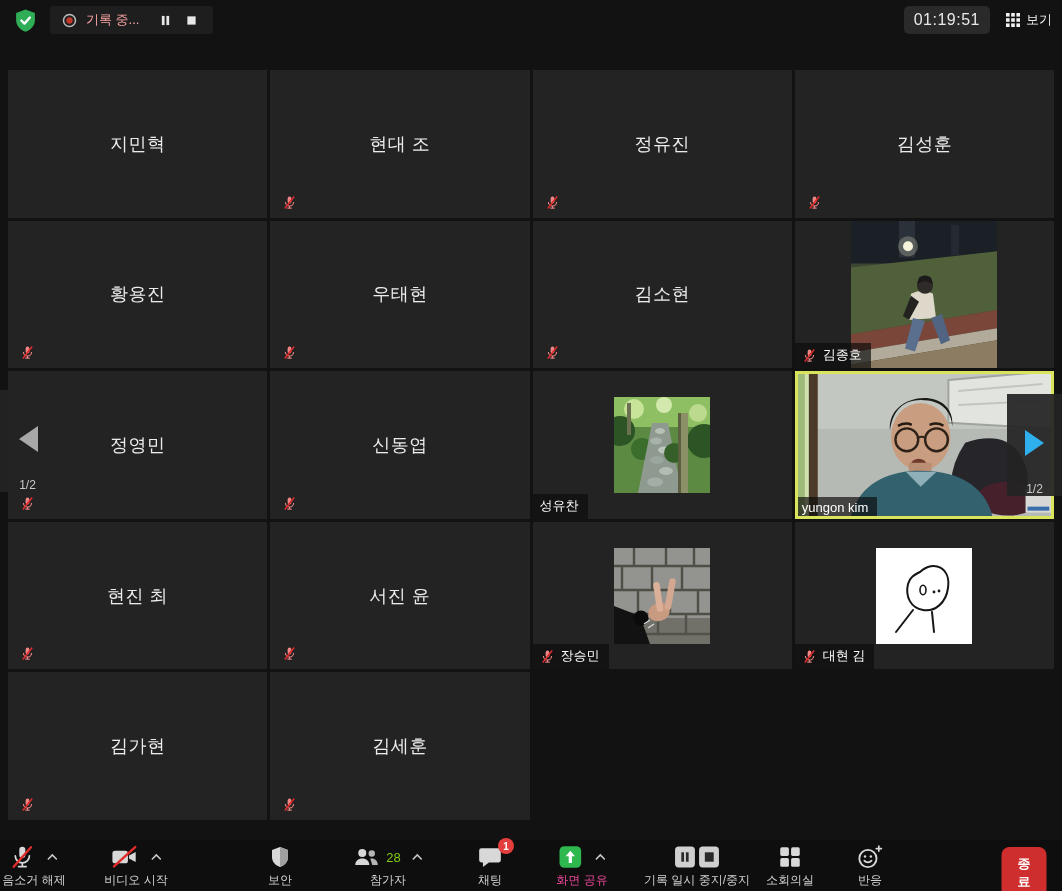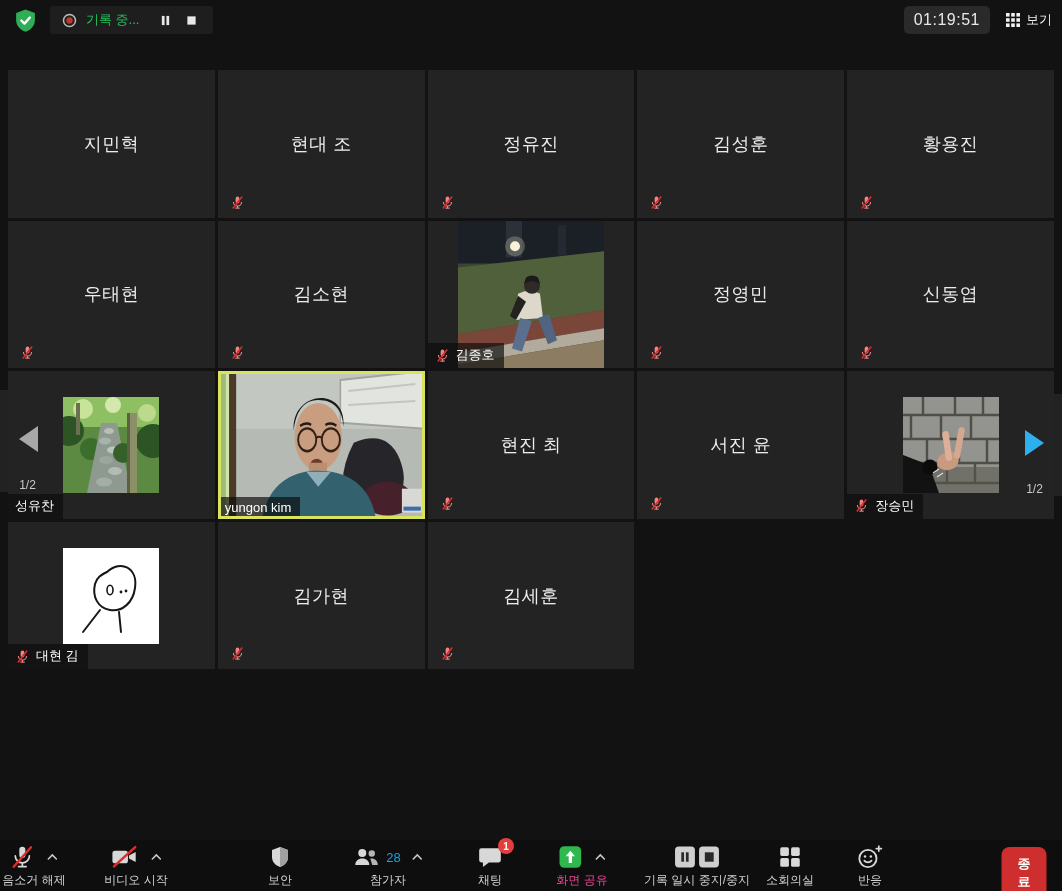--- a/index.html
+++ b/index.html
@@ -3,30 +3,30 @@
 <meta charset="utf-8">
 <style>
   html,body{margin:0;padding:0;background:#0c0c0c;}
   body{font-family:"Liberation Sans",sans-serif;}
   .screen{position:relative;width:1062px;height:891px;background:#121212;overflow:hidden;}
 
   
   .topbar{position:absolute;top:0;left:0;right:0;height:40px;display:flex;align-items:center;padding:0 10px;box-sizing:border-box;}
   .shield-btn{width:30px;height:30px;border:none;background:transparent;display:flex;align-items:center;justify-content:center;padding:0;cursor:pointer;}
   .rec-pill{margin-left:10px;height:28px;background:#1e1e1e;border-radius:3px;display:flex;align-items:center;padding:0 12px;}
-  .rec-label{color:#22c55e;font-size:13px;margin-left:9px;}
+  .rec-label{color:#fca5a5;font-size:13px;margin-left:9px;}
   .rec-btn{border:none;background:transparent;width:20px;height:20px;display:flex;align-items:center;justify-content:center;padding:0;cursor:pointer;}
   .rec-btn.pause{margin-left:16px;}
   .rec-btn.stop{margin-left:6px;}
   .tb-spacer{flex:1;}
   .timer{background:#2a2a2a;border-radius:5px;color:#e8e8e8;font-size:16px;padding:5px 10px;letter-spacing:.5px;}
   .view-btn{margin-left:16px;border:none;background:transparent;display:flex;align-items:center;gap:6px;color:#f0f0f0;font-size:13px;cursor:pointer;padding:0;}
 
   
-  .grid{position:absolute;left:8px;top:70px;width:1046px;height:750px;display:grid;grid-template-columns:repeat(5,1fr);grid-template-rows:repeat(5,1fr);gap:3px;}
+  .grid{position:absolute;left:8px;top:70px;width:1046px;height:750px;display:grid;grid-template-columns:repeat(4,1fr);grid-template-rows:repeat(5,1fr);gap:3px;}
   .tile{position:relative;background:#232323;display:flex;align-items:center;justify-content:center;overflow:hidden;}
   .tile.active::after{content:'';position:absolute;inset:0;border:3px solid #d9e35b;pointer-events:none;z-index:6;}
   .cname{color:#ececec;font-size:18px;font-weight:500;letter-spacing:.5px;}
   .mini-mute{position:absolute;left:12px;bottom:8px;width:15px;height:15px;z-index:4;display:flex;}
   .plabel{position:absolute;left:0;bottom:0;background:rgba(12,12,12,0.68);display:flex;align-items:center;gap:6px;padding:3px 9px 4px 7px;color:#fff;font-size:13px;z-index:4;white-space:nowrap;}
   .plabel .mico{width:15px;height:15px;display:flex;}
   .av-sq{width:96px;height:96px;flex:0 0 auto;}
   .av-night{height:100%;width:146px;flex:0 0 auto;}
   .av-video{position:absolute;inset:0;width:100%;height:100%;}
   .white-sq{background:#ffffff;}
@@ -37,21 +37,21 @@
   .nav.right{right:0;top:394px;}
   .nav-arrow{border:none;background:transparent;padding:0;cursor:pointer;display:flex;}
   .nav .pg{color:#c9c9c9;font-size:12px;}
 
   
   .toolbar{position:absolute;left:0;right:0;bottom:0;height:51px;background:#0e0e0e;z-index:20;}
   .titem{position:absolute;top:3px;transform:translateX(-50%);display:flex;flex-direction:column;align-items:center;cursor:pointer;background:transparent;border:none;padding:0;}
   .ticon{height:28px;display:flex;align-items:center;}
   .tlabel{font-size:12px;color:#d2d2d2;margin-top:1px;white-space:nowrap;}
   .titem.accent .tlabel{color:#ec4899;}
-  .tcount{color:#0ea5e9;font-size:13px;margin-left:6px;}
+  .tcount{color:#84cc16;font-size:13px;margin-left:6px;}
   .tcaret{margin-left:11px;display:flex;}
   .iconwrap{position:relative;display:flex;}
   .badge{position:absolute;top:-6px;right:-11px;background:#e43d3d;color:#fff;font-size:10px;font-weight:bold;min-width:16px;height:16px;border-radius:8px;display:flex;align-items:center;justify-content:center;padding:0 3px;box-sizing:border-box;}
   .end-btn{background:#cf2e2e;color:#ffffff;font-size:13px;font-weight:bold;border:none;border-radius:8px;padding:8px 16px;cursor:pointer;}
   .titem:nth-child(1){left:34px;}
   .titem:nth-child(2){left:136px;align-items:center;}
   .titem:nth-child(3){left:280px;}
   .titem:nth-child(4){left:388px;}
   .titem:nth-child(5){left:490px;}
   .titem:nth-child(6){left:582px;}

